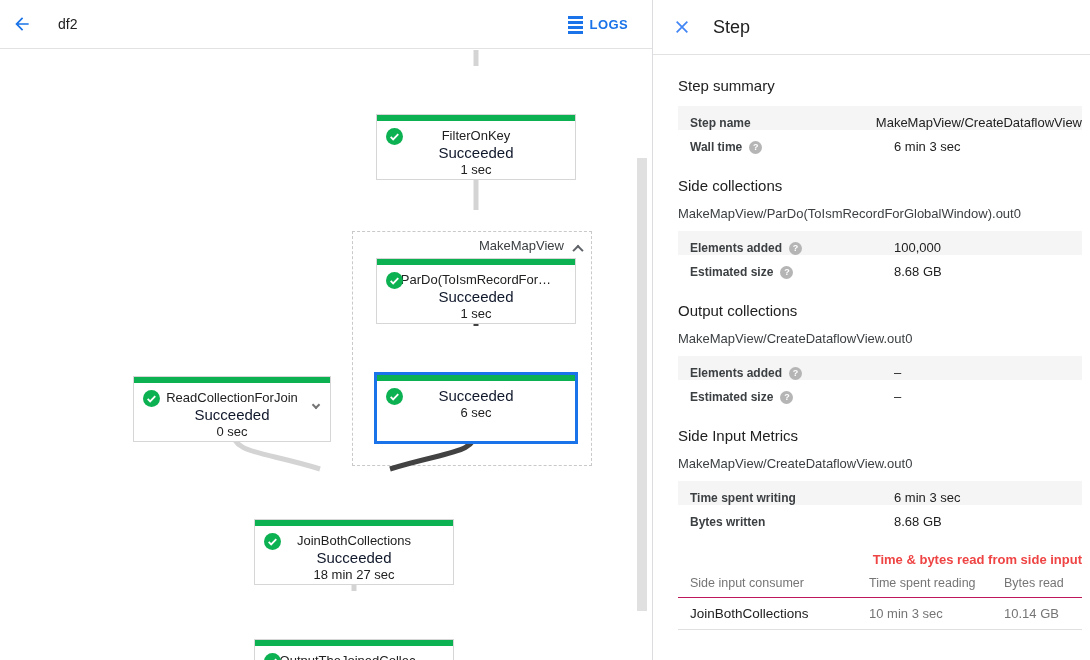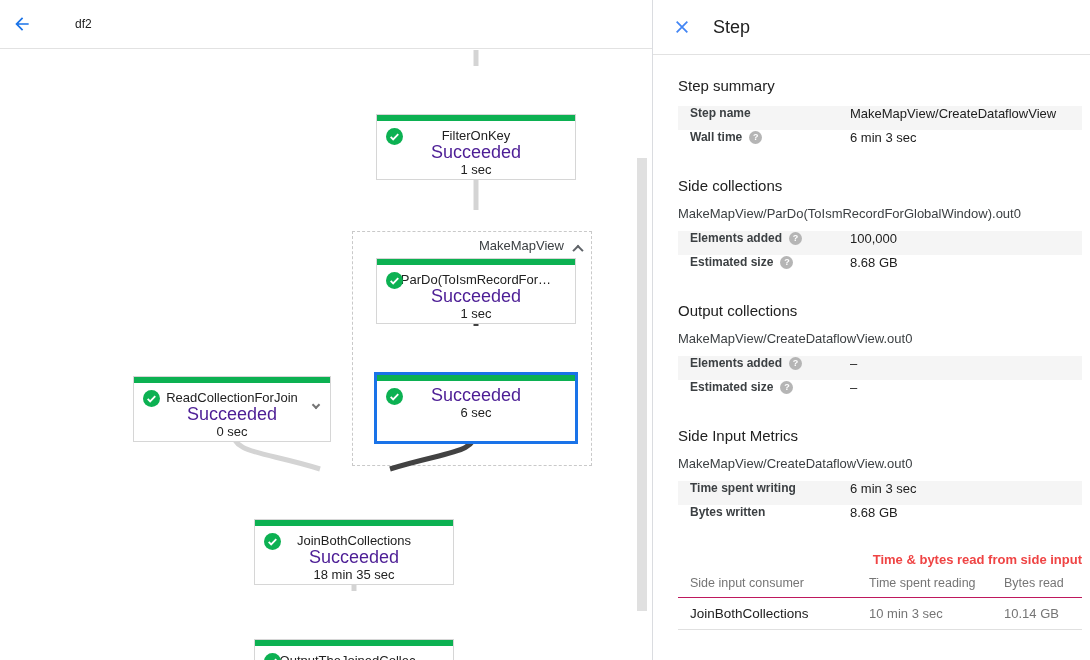--- a/index.html
+++ b/index.html
@@ -3,59 +3,59 @@
 <meta charset="utf-8">
 <style>
   * { margin:0; padding:0; box-sizing:border-box; }
   html,body { width:1090px; height:660px; font-family:"Liberation Sans", sans-serif; background:#fff; overflow:hidden; }
   .app { position:relative; width:1090px; height:660px; display:flex; }
 
   
   .left-col { position:relative; width:652px; height:660px; background:#fff; }
   .topbar { position:relative; height:49px; border-bottom:1px solid #e2e2e2; display:flex; align-items:center; padding:0 24px 0 10px; background:#fff; z-index:5; }
   .back-btn { width:24px; height:24px; display:flex; align-items:center; justify-content:center; cursor:pointer; }
-  .job-title { font-size:12px; color:#212121; margin-left:41px; }
+  .job-title { font-size:14px; color:#212121; margin-left:24px; }
   .logs-btn { position:absolute; right:24px; top:0; height:49px; display:flex; align-items:center; gap:7px; color:#1a73e8; font-size:13px; font-weight:bold; letter-spacing:.4px; cursor:pointer; }
   .logs-icon { display:flex; flex-direction:column; gap:2px; }
   .logs-icon i { display:block; width:15px; height:3px; background:#1a73e8; }
 
   .graph { position:relative; width:652px; height:611px; background:#fff; overflow:hidden; }
   .edges { position:absolute; left:0; top:0; z-index:1; pointer-events:none; }
 
   .group-box { position:absolute; left:352px; top:182px; width:240px; height:235px; border:1px dashed #c9c9c9; z-index:0; background:transparent; }
   .group-label { position:absolute; top:6px; right:9px; display:flex; align-items:flex-end; gap:10px; font-size:13px; color:#3c4043; cursor:pointer; }
   .chev { width:8px; height:8px; border-left:2px solid #5f6368; border-top:2px solid #5f6368; display:inline-block; }
   .chev-up { transform:rotate(45deg) translate(1px,1px); }
 
   .node { position:absolute; width:200px; height:66px; background:#fff; border:1px solid #d6d6d6; z-index:2; cursor:pointer; }
   .node-bar { height:6px; background:#0cb152; }
   .node-body { padding-top:6px; text-align:center; }
   .node-title { font-size:13px; font-weight:normal; color:#212121; line-height:17px; white-space:nowrap; overflow:hidden; }
-  .node-status { font-size:18px; color:#4c1d95; line-height:17px; }
+  .node-status { font-size:15px; color:#0f172a; line-height:17px; }
   .node-time { font-size:13px; color:#212121; line-height:17px; }
   .check { position:absolute; left:9px; top:13px; width:17px; height:17px; }
   .node.selected { border:3px solid #1a73e8; width:204px; height:72px; }
   .expand-chev { position:absolute; right:11px; top:17px; }
   .chev-sm { width:6px; height:6px; border-left:2px solid #757575; border-top:2px solid #757575; display:inline-block; transform:rotate(225deg); }
 
   .graph-scrollbar { position:absolute; right:5px; top:158px; width:10px; height:453px; background:#e0e0e0; z-index:4; cursor:pointer; }
 
   .divider { width:1px; height:660px; background:#dadce0; }
 
   
   .panel { position:relative; width:437px; height:660px; background:#fff; overflow:hidden; }
   .panel-header { height:55px; border-bottom:1px solid #e2e2e2; display:flex; align-items:center; padding:0 20px; }
   .close-btn { width:18px; height:18px; cursor:pointer; display:flex; align-items:center; justify-content:center; }
   .panel-title { font-size:18px; color:#212121; margin-left:22px; }
 
   .panel-content { padding:22px 8px 10px 25px; }
   .section { margin-bottom:23px; }
   .section-heading { font-size:15px; font-weight:400; color:#212121; margin-bottom:12px; }
   .collection-name { font-size:13px; color:#3c4043; margin-bottom:10px; }
-  .kv-row { display:flex; align-items:flex-start; height:24px; padding-left:12px; }
+  .kv-row { display:flex; align-items:flex-end; height:24px; padding-left:12px;gap:44px; }
   .kv-row.alt { background:#f5f5f5; }
   .kv-label { width:160px; display:flex; align-items:center; gap:7px; font-size:12px; font-weight:bold; color:#3c4043; }
   .kv-value { font-size:13px; color:#212121; }
   .help-icon { width:13px; height:13px; border-radius:50%; background:#b5b5b5; color:#fff; font-size:9px; font-weight:bold; display:inline-flex; align-items:center; justify-content:center; cursor:pointer; }
 
   .tbl-heading { font-size:13px; font-weight:bold; color:#ef4444; margin-bottom:9px;text-align:right; }
   .tbl-header { display:flex; padding:0 0 7px 12px; border-bottom:1px solid #be185d; font-size:12.5px; color:#757575; }
   .tbl-row { display:flex; align-items:center; height:32px; padding-left:12px; border-bottom:1px solid #e0e0e0; }
   .col-consumer { flex:1; }
   .col-time { width:135px; }
@@ -69,20 +69,29 @@
 <div class="app">
 
   <div class="left-col">
     <div class="topbar">
       <span class="back-btn">
         <svg width="20" height="20" viewBox="0 0 24 24">
             <path d="M20 11H7.83l5.59-5.59L12 4l-8 8 8 8 1.41-1.41L7.83 13H20v-2z" fill="#1a73e8"></path>
           </svg>
       </span>
       <span class="job-title">df2</span>
+      <span class="logs-btn">
+        <span class="logs-icon">
+            <i></i>
+            <i></i>
+            <i></i>
+            <i></i>
+          </span>
+        <span>LOGS</span>
+      </span>
     </div>
 
     <div class="graph">
 
       <svg class="edges" width="652" height="611" viewBox="0 49 652 611">
         <path d="M476,50 L476,66" stroke="#d4d4d4" stroke-width="5" fill="none"></path>
         <path d="M476,131 L476,210" stroke="#d4d4d4" stroke-width="5" fill="none"></path>
         <polygon points="468,133 484,133 476,144" fill="#d4d4d4"></polygon>
         <path d="M476,276 L476,326" stroke="#424242" stroke-width="5" fill="none"></path>
         <polygon points="468,278 484,278 476,289" fill="#424242"></polygon>
@@ -165,21 +174,21 @@
         <div class="node-bar"></div>
         <span class="check">
           <svg width="17" height="17" viewBox="0 0 24 24">
               <circle cx="12" cy="12" r="12" fill="#0cb152"></circle>
               <path d="M6.6 12.6l3.5 3.5 7.2-7.4" fill="none" stroke="#fff" stroke-width="2.6"></path>
             </svg>
         </span>
         <div class="node-body">
           <div class="node-title">JoinBothCollections</div>
           <div class="node-status">Succeeded</div>
-          <div class="node-time">18 min 35 sec</div>
+          <div class="node-time">18 min 27 sec</div>
         </div>
       </div>
 
       <div class="node" style="left:254px; top:590px;">
         <div class="node-bar"></div>
         <span class="check">
           <svg width="17" height="17" viewBox="0 0 24 24">
               <circle cx="12" cy="12" r="12" fill="#0cb152"></circle>
               <path d="M6.6 12.6l3.5 3.5 7.2-7.4" fill="none" stroke="#fff" stroke-width="2.6"></path>
             </svg>

